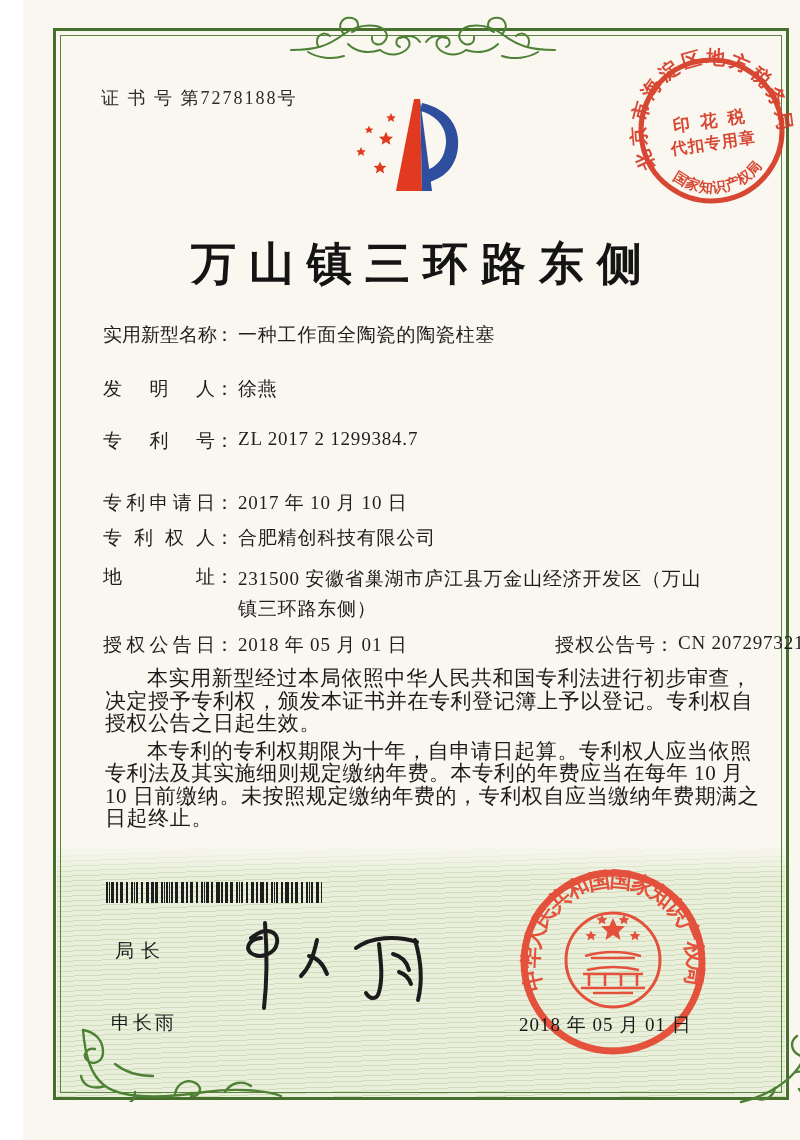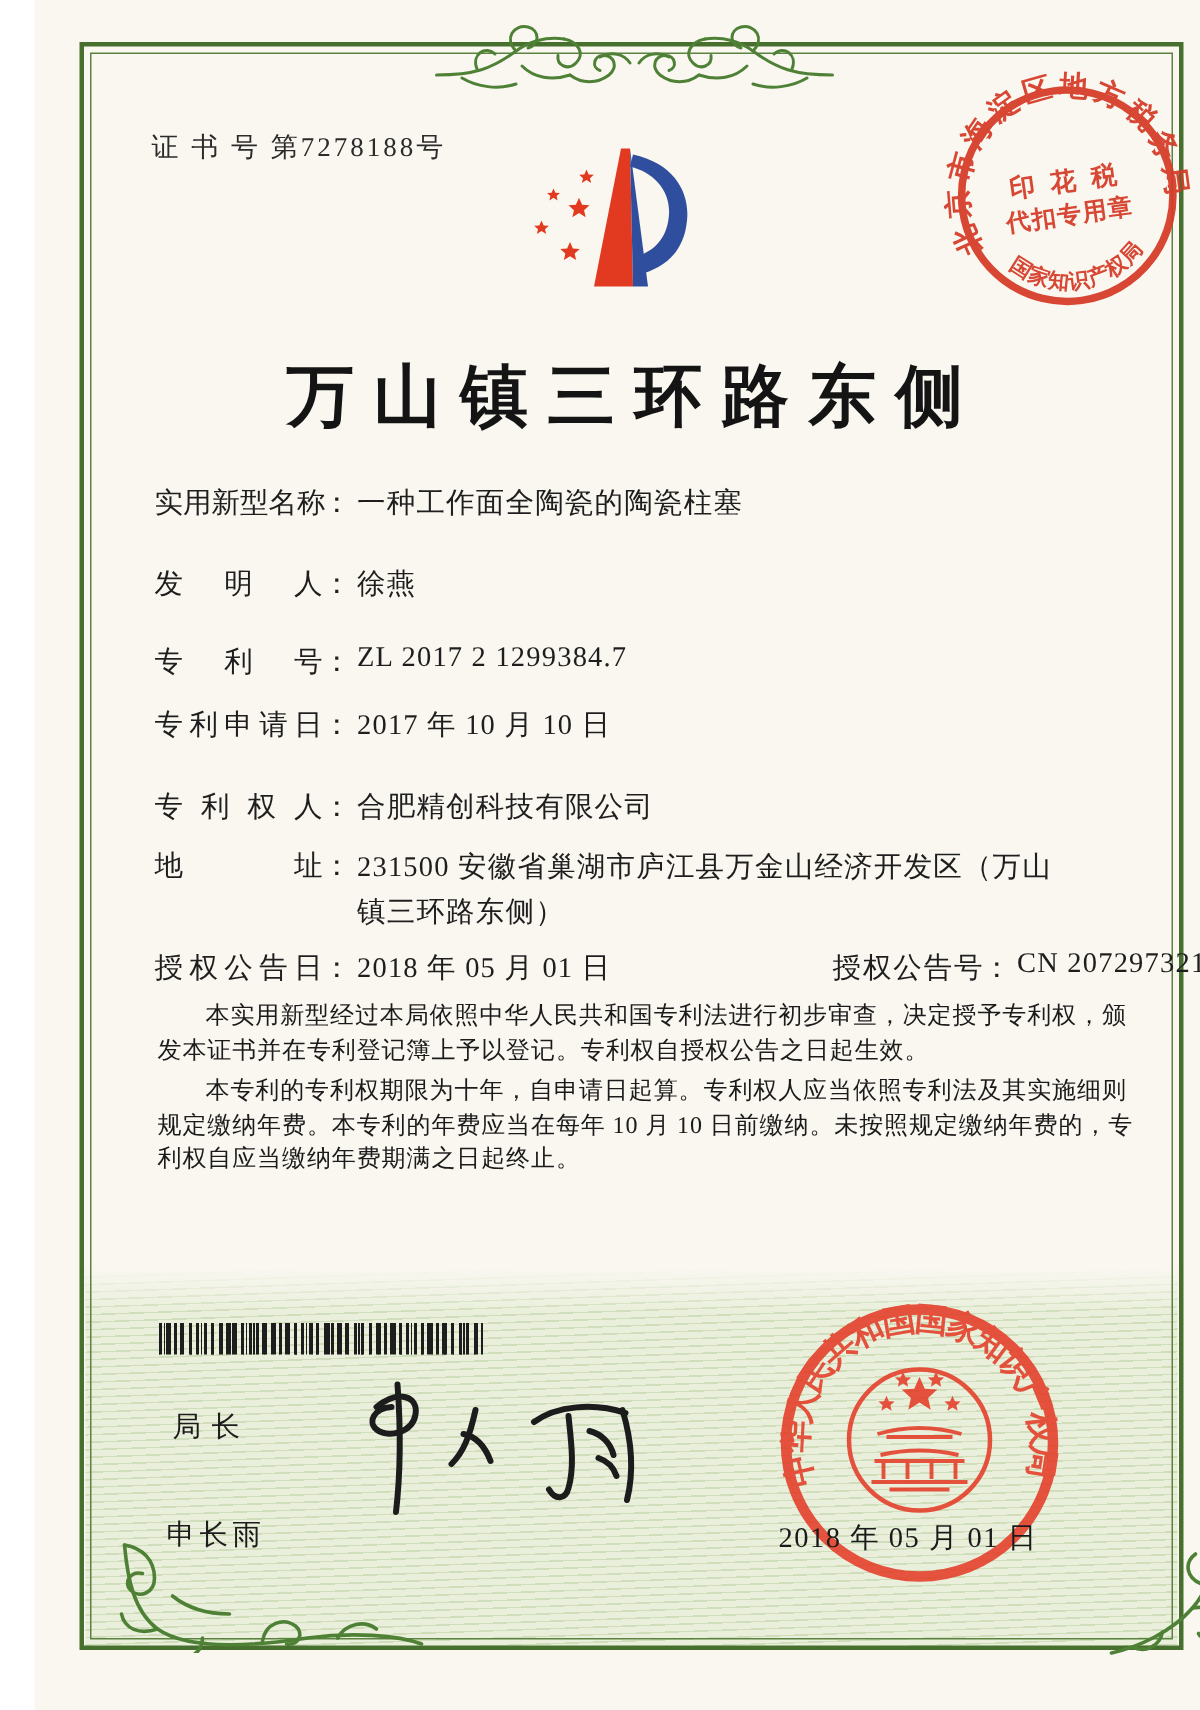--- a/index.html
+++ b/index.html
@@ -25,21 +25,21 @@
 
   .row{position:absolute;left:80px;font-size:19px;color:#1e1e1e;white-space:nowrap;}
   .lab{display:inline-block;width:112px;text-align:justify;text-align-last:justify;vertical-align:top;}
   .colon{display:inline-block;vertical-align:top;margin-right:4px;}
   .val{display:inline-block;vertical-align:top;letter-spacing:0.8px;}
   .val-wrap{white-space:normal;width:470px;line-height:30px;}
   .row-addr{white-space:nowrap;}
   .grant-right{position:absolute;left:452px;top:0;}
 
   .paras{position:absolute;left:82px;top:667px;width:655px;}
-  .paras p{margin:0 0 5px;font-size:16px;line-height:22.5px;letter-spacing:0.6px;
+  .paras p{margin:0 0 5px;font-size:21px;line-height:22.5px;letter-spacing:0.6px;
            text-indent:2em;color:#1b1b1b;}
 
   .barcode{position:absolute;left:83px;top:882px;width:216px;height:21px;
     background-image:
       repeating-linear-gradient(90deg,#1d1d1d 0 2px,rgba(0,0,0,0) 2px 5px),
       repeating-linear-gradient(90deg,#1d1d1d 0 1px,rgba(0,0,0,0) 1px 7px),
       repeating-linear-gradient(90deg,rgba(0,0,0,0) 0 3px,#1d1d1d 3px 4px,rgba(0,0,0,0) 4px 11px);}
 
   .director-title{position:absolute;left:92px;top:938px;font-size:19px;letter-spacing:7px;color:#1c1c1c;}
   .director-name{position:absolute;left:88px;top:1010px;font-size:19px;letter-spacing:3px;color:#1c1c1c;}
@@ -145,21 +145,21 @@
 
     <div class="row" style="top:376px">
       <span class="lab">发明人</span><span class="colon">：</span><span class="val">徐燕</span>
     </div>
     <div class="row" style="top:322px">
       <span class="lab">实用新型名称</span><span class="colon">：</span><span class="val">一种工作面全陶瓷的陶瓷柱塞</span>
     </div>
     <div class="row" style="top:428px">
       <span class="lab">专利号</span><span class="colon">：</span><span class="val">ZL 2017 2 1299384.7</span>
     </div>
-    <div class="row" style="top:470px">
+    <div class="row" style="top:490px">
       <span class="lab">专利申请日</span><span class="colon">：</span><span class="val">2017 年 10 月 10 日</span>
     </div>
     <div class="row" style="top:525px">
       <span class="lab">专利权人</span><span class="colon">：</span><span class="val">合肥精创科技有限公司</span>
     </div>
     <div class="row row-addr" style="top:564px">
       <span class="lab">地址</span><span class="colon">：</span><span class="val val-wrap">231500 安徽省巢湖市庐江县万金山经济开发区（万山镇三环路东侧）</span>
     </div>
     <div class="row" style="top:632px;width:660px">
       <span class="lab">授权公告日</span><span class="colon">：</span><span class="val">2018 年 05 月 01 日</span>

